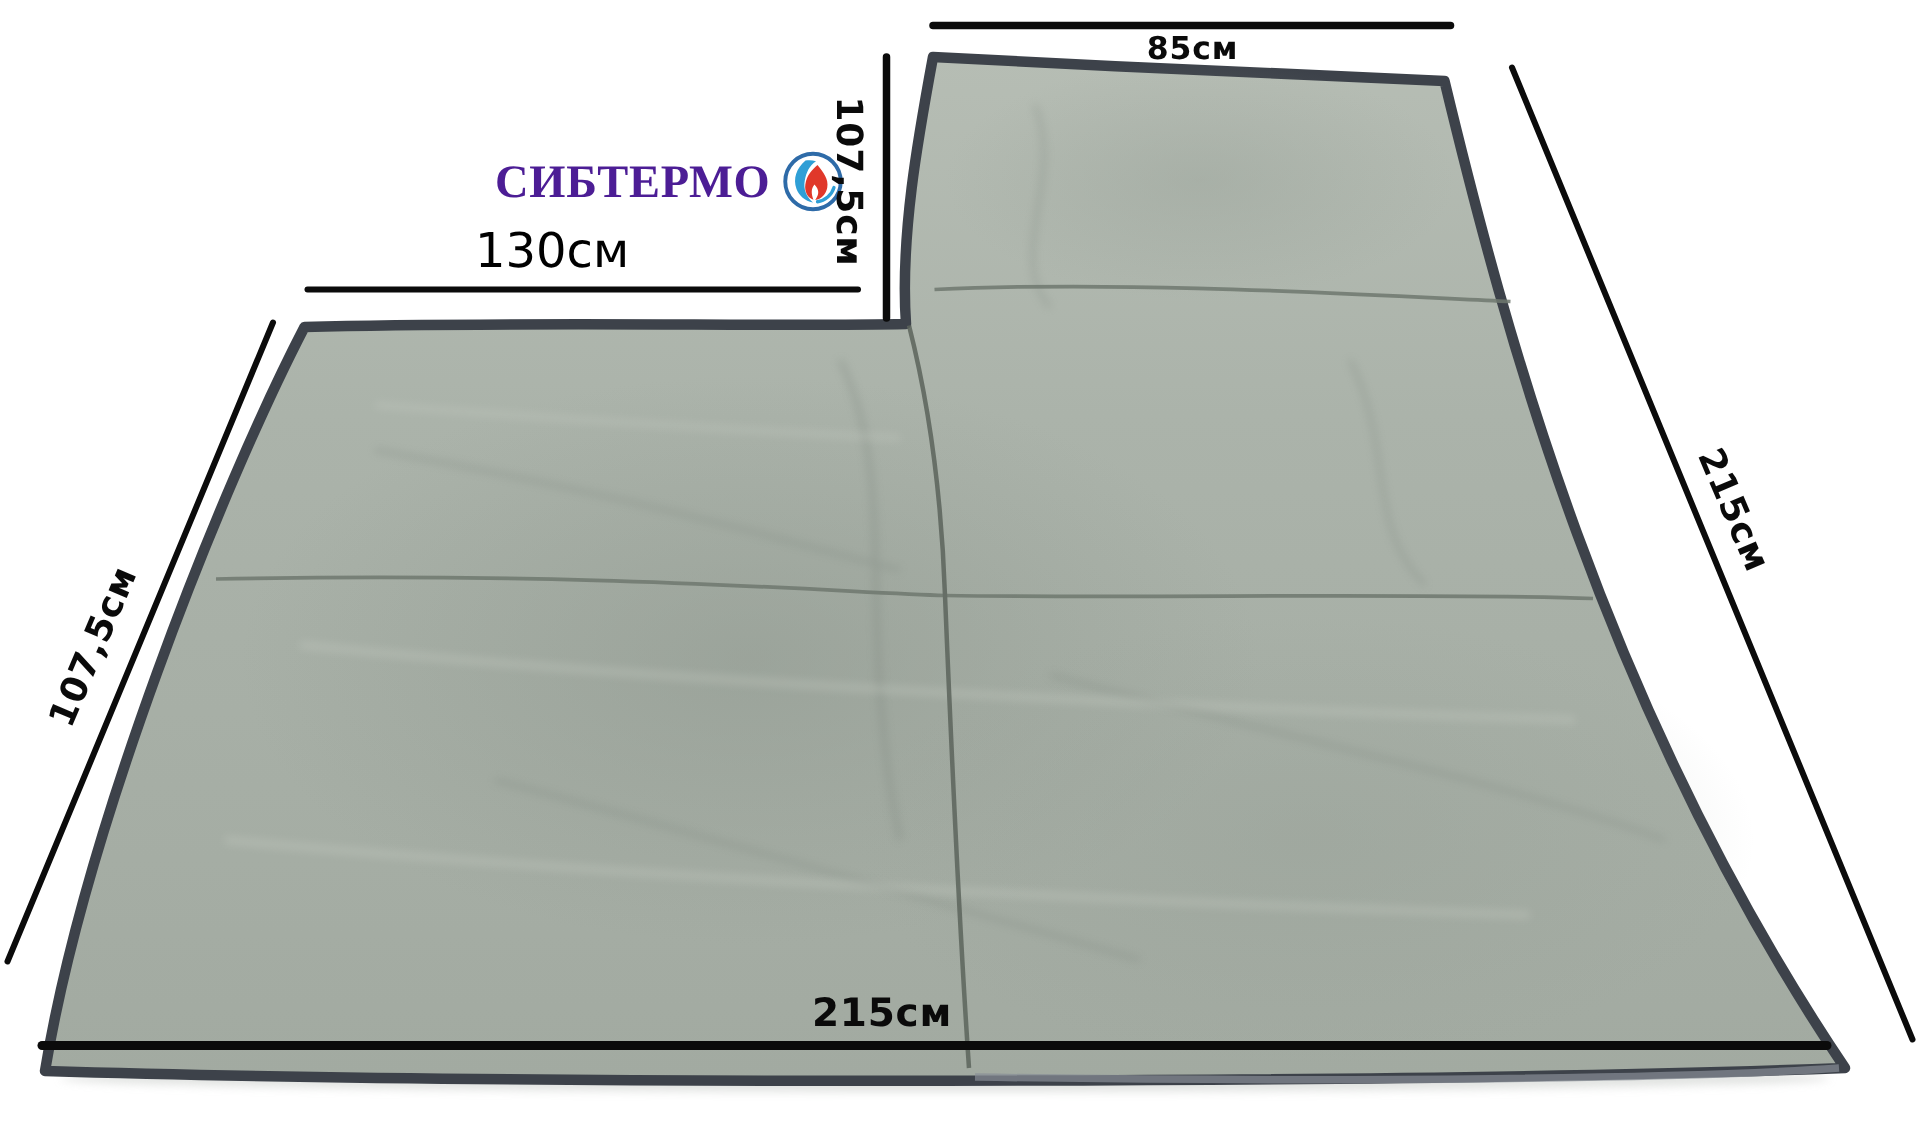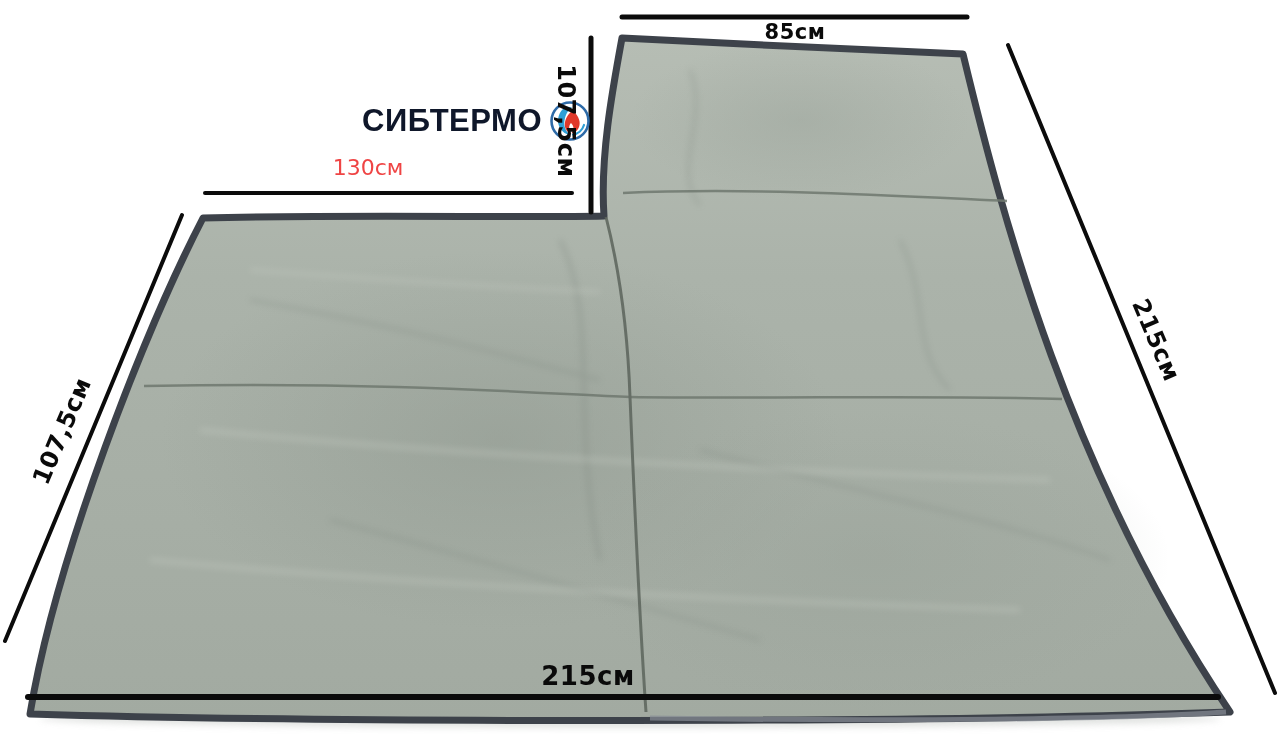--- a/index.html
+++ b/index.html
@@ -14,36 +14,35 @@
   .dim{
     position:absolute;
     color:#0a0a0a;
     font-weight:bold;
     white-space:nowrap;
     transform:translate(-50%,-50%);
     letter-spacing:0.5px;
   }
   #label-top-width{left:795px;top:32px;font-size:21px;}
   #label-flap-height{left:566px;top:121px;font-size:24px;transform:translate(-50%,-50%) rotate(90deg);}
-  #label-notch-width{left:368px;top:167px;font-size:22px;font-weight:400;color:#ef4444;letter-spacing:0;text-align:center;}
+  #label-notch-width{left:368px;top:167px;font-size:32px;font-weight:400;color:#000000;letter-spacing:0;text-align:center;}
   #label-right-side{left:1156px;top:340px;font-size:24px;transform:translate(-50%,-50%) rotate(67deg);}
   #label-left-side{left:62px;top:431px;font-size:24px;transform:translate(-50%,-50%) rotate(-67deg);}
   #label-bottom-width{left:588px;top:676px;font-size:26px;}
   #logo{
     position:absolute;left:330px;top:99px;height:44px;
     display:flex;align-items:center;gap:7px;
   }
   #logo-text{
-    font-family:Liberation Sans, sans-serif;
+    font-family:Liberation Serif, serif;
     font-weight:bold;
     font-size:31px;
-    color:#0f172a;
+    color:#4c1d95;
     letter-spacing:0.5px;
     line-height:44px;
-    margin-left:32px;
   }
 </style>
 </head>
 <body>
 
 <div id="stage">
 
   <svg id="mat-svg" width="1280" height="748" viewBox="0 0 1280 748">
     <defs>
       <linearGradient id="fab" x1="0" y1="0" x2="0" y2="1">

